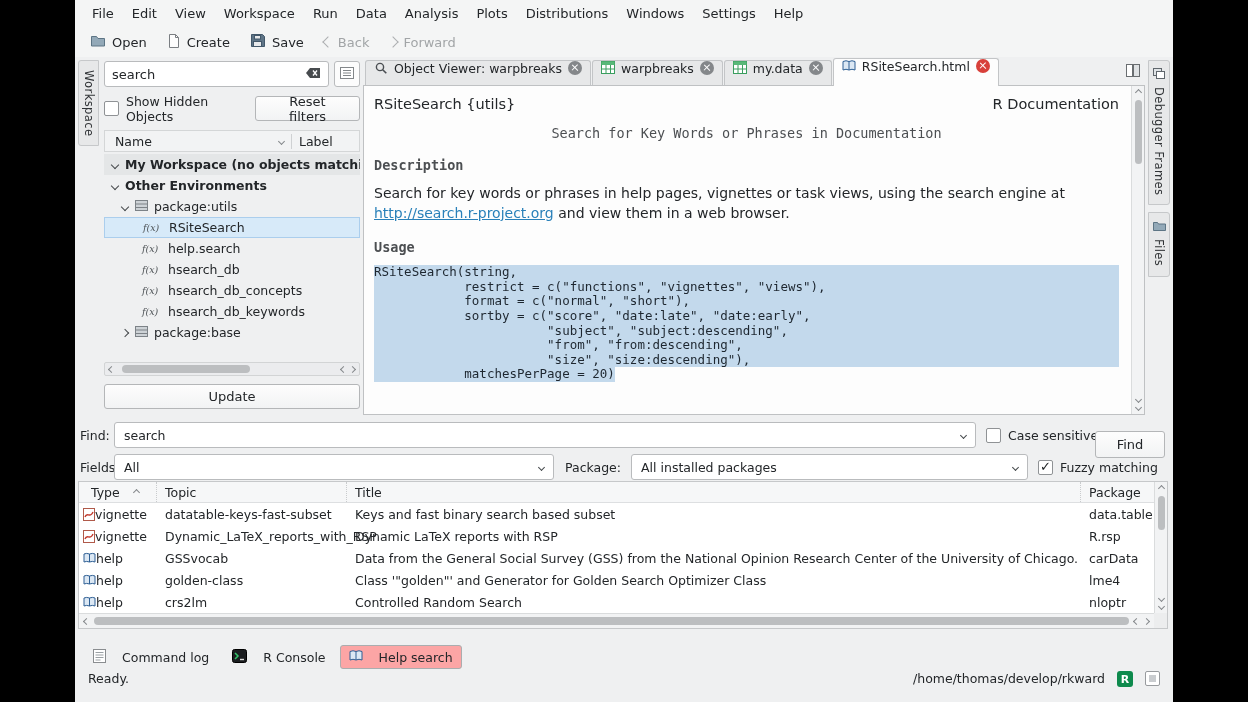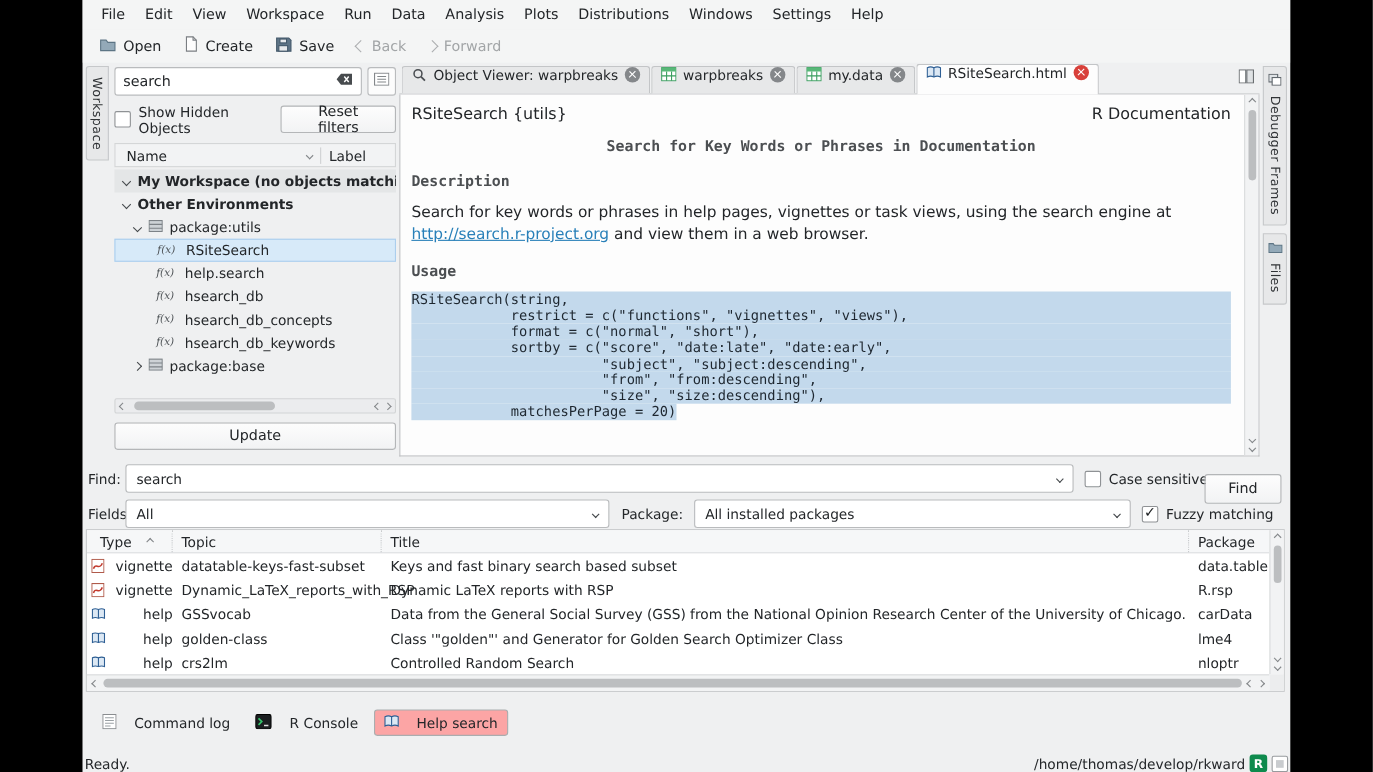--- a/index.html
+++ b/index.html
@@ -71,21 +71,21 @@
   .dtab { display:flex; align-items:flex-start; gap:6px; height:25px; padding:0 8px; background:#e7e8e9; border:1px solid #c3c5c7; border-bottom:none; border-radius:3px 3px 0 0; margin-right:1px; font-size:12.5px; white-space:nowrap; }
   .dtab.active { background:#fdfdfd; height:28px; margin-bottom:-1px; }
   .close { width:14px; height:14px; border-radius:7px; background:#84878a; position:relative; flex:none; }
   .close::before,.close::after { content:""; position:absolute; left:3.2px; top:6.3px; width:7.6px; height:1.4px; background:#fff; }
   .close::before { transform:rotate(45deg); } .close::after { transform:rotate(-45deg); }
   .close.red { background:#d8403a; }
   .split-btn { margin-left:auto; margin-right:5px; margin-bottom:5px; }
   .doc { flex:1; background:#fdfdfd; border:1px solid #bfc1c3; border-top:none; position:relative; overflow:hidden; }
   .doc-inner { position:absolute; left:0; top:0; right:13px; bottom:0; padding:10px 12px 0 10px; overflow:hidden; }
   .doc-head { display:flex; justify-content:space-between; font-size:14.5px; }
-  .doc-title { margin-top:13px; text-align:center; font-family:"DejaVu Sans Mono","Liberation Mono",monospace; font-weight:bold; font-size:13.5px; color:#4c4f52; }
+  .doc-title { margin-top:13px; text-align:center; font-family:"DejaVu Sans Mono","Liberation Mono",monospace; font-weight:normal; font-size:13.5px; color:#4c4f52; }
   .doc-section { margin-top:16px; font-family:"DejaVu Sans Mono","Liberation Mono",monospace; font-weight:bold; font-size:13.5px; color:#4c4f52; }
   .doc-para { margin-top:11px; font-size:14px; line-height:1.4; max-width:752px; }
   .doc-link { color:#2980b9; text-decoration:underline; cursor:pointer; }
   .code-block { margin-top:10px; font-family:"DejaVu Sans Mono","Liberation Mono",monospace; font-size:12.5px; line-height:14.6px; color:#1e2730; }
   .code-line { display:block; background:#c3d9ec; white-space:pre; }
   .code-line.partial { display:inline-block; }
   .vscroll { position:absolute; top:0; right:0; bottom:0; width:13px; background:#f2f3f4; border-left:1px solid #dadcdd; display:flex; flex-direction:column; align-items:center; padding:4px 0; }
   .vthumb { width:7px; background:#bcbec0; border-radius:3.5px; flex:none; }
   .doc-vscroll .vthumb { height:64px; margin-top:5px; }
   .vs-spacer { flex:1; }
@@ -109,33 +109,33 @@
   .results { height:148px; margin:0 5px 0 3px; background:#fff; border:1px solid #c6c8ca; position:relative; font-size:12.5px; }
   .rbody { position:absolute; left:0; top:0; right:13px; bottom:15px; overflow:hidden; }
   .rheader { height:21px; display:flex; align-items:center; background:#f6f7f8; border-bottom:1px solid #dddfe1; }
   .rheader>span { display:flex; align-items:center; height:100%; border-right:1px dotted #c9cbcd; }
   .c-type { width:78px; padding-left:12px; }
   .c-topic { width:190px; padding-left:8px; }
   .c-title { flex:1; padding-left:8px; min-width:0; white-space:nowrap; overflow:hidden; }
   .c-package { width:73px; padding-left:8px; border-right:none !important; }
   .rheader .c-type .chev { margin-left:14px; }
   .rrow { height:22px; display:flex; align-items:center; }
-  .rrow .c-type { display:flex; align-items:center; gap:0; padding-left:4px;justify-content:space-between; }
+  .rrow .c-type { display:flex; align-items:center; gap:0; padding-left:4px; }
   .type-icon { flex:none; display:inline-flex; }
   .results-vscroll { position:absolute; top:0; right:0; bottom:15px; width:13px; background:#f2f3f4; border-left:1px solid #dadcdd; display:flex; flex-direction:column; align-items:center; padding:4px 0; }
   .results-vscroll .vthumb { height:34px; margin-top:5px; }
   .results-hscroll { position:absolute; left:0; right:13px; bottom:0; height:15px; background:#f2f3f4; border-top:1px solid #dadcdd; display:flex; align-items:center; padding:0 5px; gap:5px; }
   .results-hscroll .hthumb { flex:1; height:8px; }
   .scroll-corner { position:absolute; right:0; bottom:0; width:13px; height:15px; background:#ecedee; }
 
   
   .bottom-bar { height:28px; margin-top:14px; display:flex; align-items:center; gap:5px; padding:0 9px; }
   .bbtn { height:24px; display:flex; align-items:center; gap:16px; padding:0 8px; border:1px solid transparent; border-radius:3px; font-size:12.5px; }
   .bbtn.active { background:#fca5a5; border-color:#aaadaf; }
-  .statusbar { height:31px; display:flex; align-items:flex-end; padding:0 2px; gap:4px; font-size:12.5px; }
+  .statusbar { height:31px; display:flex; align-items:flex-start; padding:0 13px; gap:12px; font-size:12.5px; }
   .sb-spacer { flex:1; }
   .r-badge { width:16px; height:16px; background:#0e8a4d; color:#fff; border-radius:3px; font-size:11px; font-weight:bold; display:flex; align-items:center; justify-content:center; }
   .eng-icon { width:15px; height:15px; background:#fff; border:1px solid #989b9e; border-radius:2px; position:relative; }
   .eng-icon::after { content:""; position:absolute; inset:3px; background:#c9cccf; }
 </style>
 </head>
 <body>
 
 <div class="app">
 

